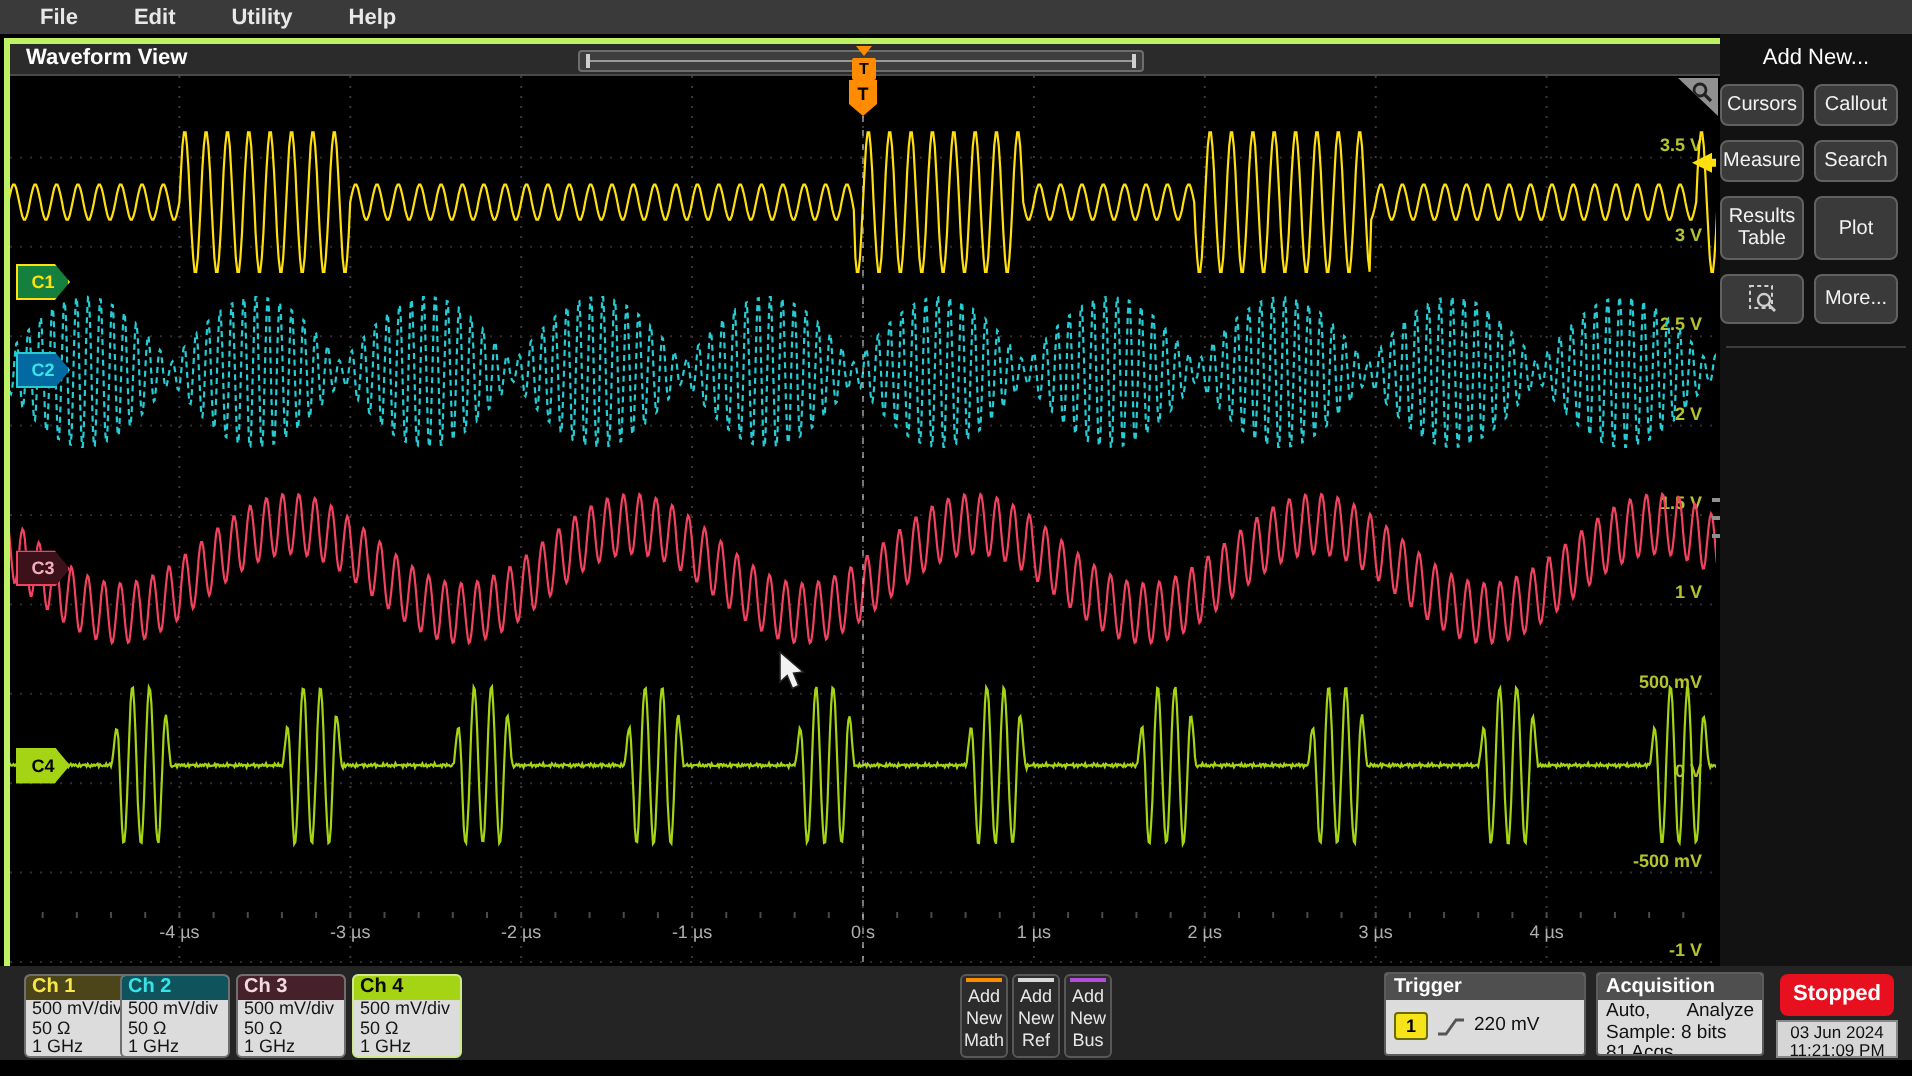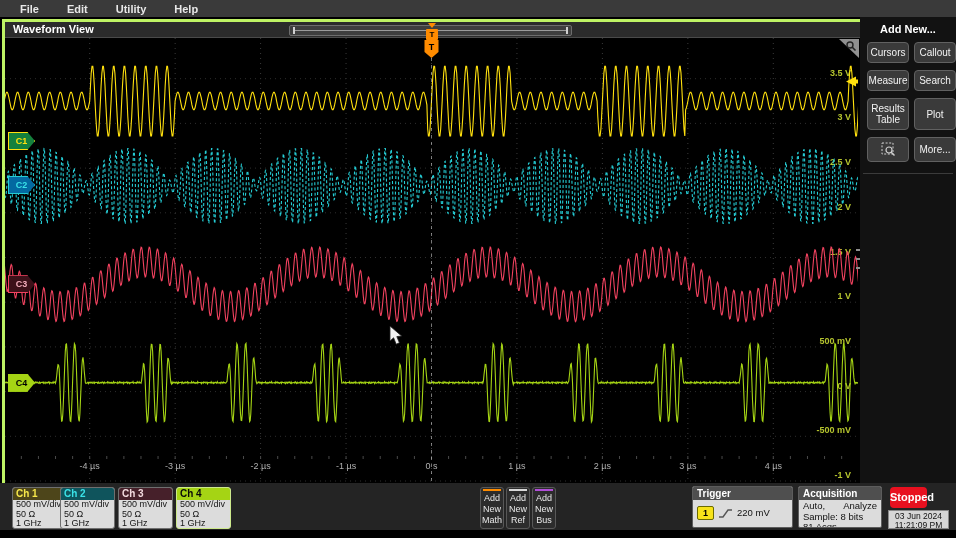--- a/index.html
+++ b/index.html
@@ -14,39 +14,39 @@
   .ov-brk-l,.ov-brk-r{position:absolute;top:1px;width:2px;height:7px;background:#cfcfcf}
   .ov-brk-l{left:3px}.ov-brk-r{right:3px}
   .ov-tri{position:absolute;left:138px;top:-3px;width:0;height:0;border-left:4px solid transparent;border-right:4px solid transparent;border-top:5px solid #ff8b00}
   .ov-pin{position:absolute;left:136px;top:3px;width:12px;height:11px;background:#ff8b00;border-radius:1px;color:#000;font-size:8px;font-weight:bold;text-align:center;line-height:11px;z-index:5}
   .zoomcorner{position:absolute;right:1px;top:17px;width:20px;height:19px;background:#909090;clip-path:polygon(100% 0,0 0,100% 100%)}
   .zoomcorner svg{position:absolute;right:2px;top:1px}
   .ch-marker{position:absolute;left:3px;width:27px;height:18px;font-size:9px;font-weight:bold;text-align:center;line-height:17px;clip-path:polygon(0 0,72% 0,100% 50%,72% 100%,0 100%);border:1px solid;box-sizing:border-box}
   .splitter{position:absolute;left:856px;top:247px;width:6px;height:24px;display:flex;flex-direction:column;justify-content:space-between;padding:2px 0;box-sizing:border-box}
   .splitter i{display:block;width:5px;height:2px;background:#8f8f8f}
   .rpanel{position:absolute;left:860px;top:17px;width:96px;height:466px;background:#121212}
-  .rpanel-title{color:#fff;font-size:11px;font-weight:bold;text-align:center;padding-top:6px}
-  .rrow{display:flex;justify-content:flex-end;gap:5px;margin-top:7px}
+  .rpanel-title{color:#fff;font-size:11px;font-weight:normal;text-align:center;padding-top:6px}
+  .rrow{display:flex;justify-content:flex-start;gap:5px;margin-top:7px}
   .rbtn{background:#3a3a3a;border:1px solid #616161;border-radius:4px;color:#f2f2f2;font-size:10px;min-width:42px;max-width:42px;min-height:14px;padding:4px 1px;text-align:center;line-height:11px;box-sizing:border-box;display:flex;align-items:center;justify-content:center}
   .rdivider{margin:11px auto 0;width:90px;height:1px;background:#3b3b3b}
   .bottombar{position:absolute;left:0;top:483px;width:956px;height:47px;background:#242424}
   .chbadge{position:absolute;top:4px;width:55px;height:42px;background:#dcdcdc;border:1px solid #6f6f6f;border-radius:3px;overflow:hidden;box-sizing:border-box}
   .chbadge.sel{border-color:#cde98c}
   .chhead{height:12px;font-size:10px;font-weight:bold;line-height:12px;padding:0 3px}
   .chrow{font-size:9px;color:#151515;line-height:9.5px;padding:0 3px}
   .addbtn{position:absolute;top:4px;width:24px;height:42px;background:#2c2c2c;border:1px solid #585858;border-radius:3px;box-sizing:border-box;text-align:center}
   .addbtn .stripe{height:2px;margin:1px 2px 2px}
   .addbtn .ln{color:#e8e8e8;font-size:9px;line-height:11px}
   .panel{position:absolute;top:3px;background:#dcdcdc;border:1px solid #5c5c5c;border-radius:2px;box-sizing:border-box;overflow:hidden}
   .phead{background:#4f4f4f;color:#fff;font-size:10px;font-weight:bold;height:13px;line-height:13px;padding:0 4px}
   .pbody{padding:1px 4px;color:#111;font-size:9.5px;line-height:10.5px}
   .hrow{display:flex;justify-content:space-between}
   .trigrow{display:flex;align-items:center;gap:5px;padding-top:6px}
   .trig-src{width:15px;height:12px;background:#f7e31a;border:1px solid #6b6b00;border-radius:2px;color:#000;font-size:9px;font-weight:bold;text-align:center;line-height:12px}
-  .stopped{position:absolute;left:890px;top:4px;width:37px;height:21px;background:#e8101f;border-radius:4px;color:#fff;font-size:11px;font-weight:bold;text-align:center;line-height:21px}
+  .stopped{position:absolute;left:890px;top:4px;width:57px;height:21px;background:#e8101f;border-radius:4px;color:#fff;font-size:11px;font-weight:bold;text-align:center;line-height:21px}
   .datebox{position:absolute;left:888px;top:27px;width:61px;height:19px;background:#d6d6d6;border:1px solid #888;color:#111;font-size:8.5px;text-align:center;line-height:9.5px;box-sizing:border-box;padding-top:0.5px}
   .posind{display:inline-block;width:7px;height:8px;background:#ff9000;border-radius:1px;vertical-align:-1px;margin-right:2px;position:relative}
   .posind:after{content:"";position:absolute;left:2px;top:2px;width:3px;height:3px;background:#5a3000}
 </style>
 </head>
 <body>
 
 <div class="menubar">
     <div class="menu-item">File</div>
     <div class="menu-item">Edit</div>

